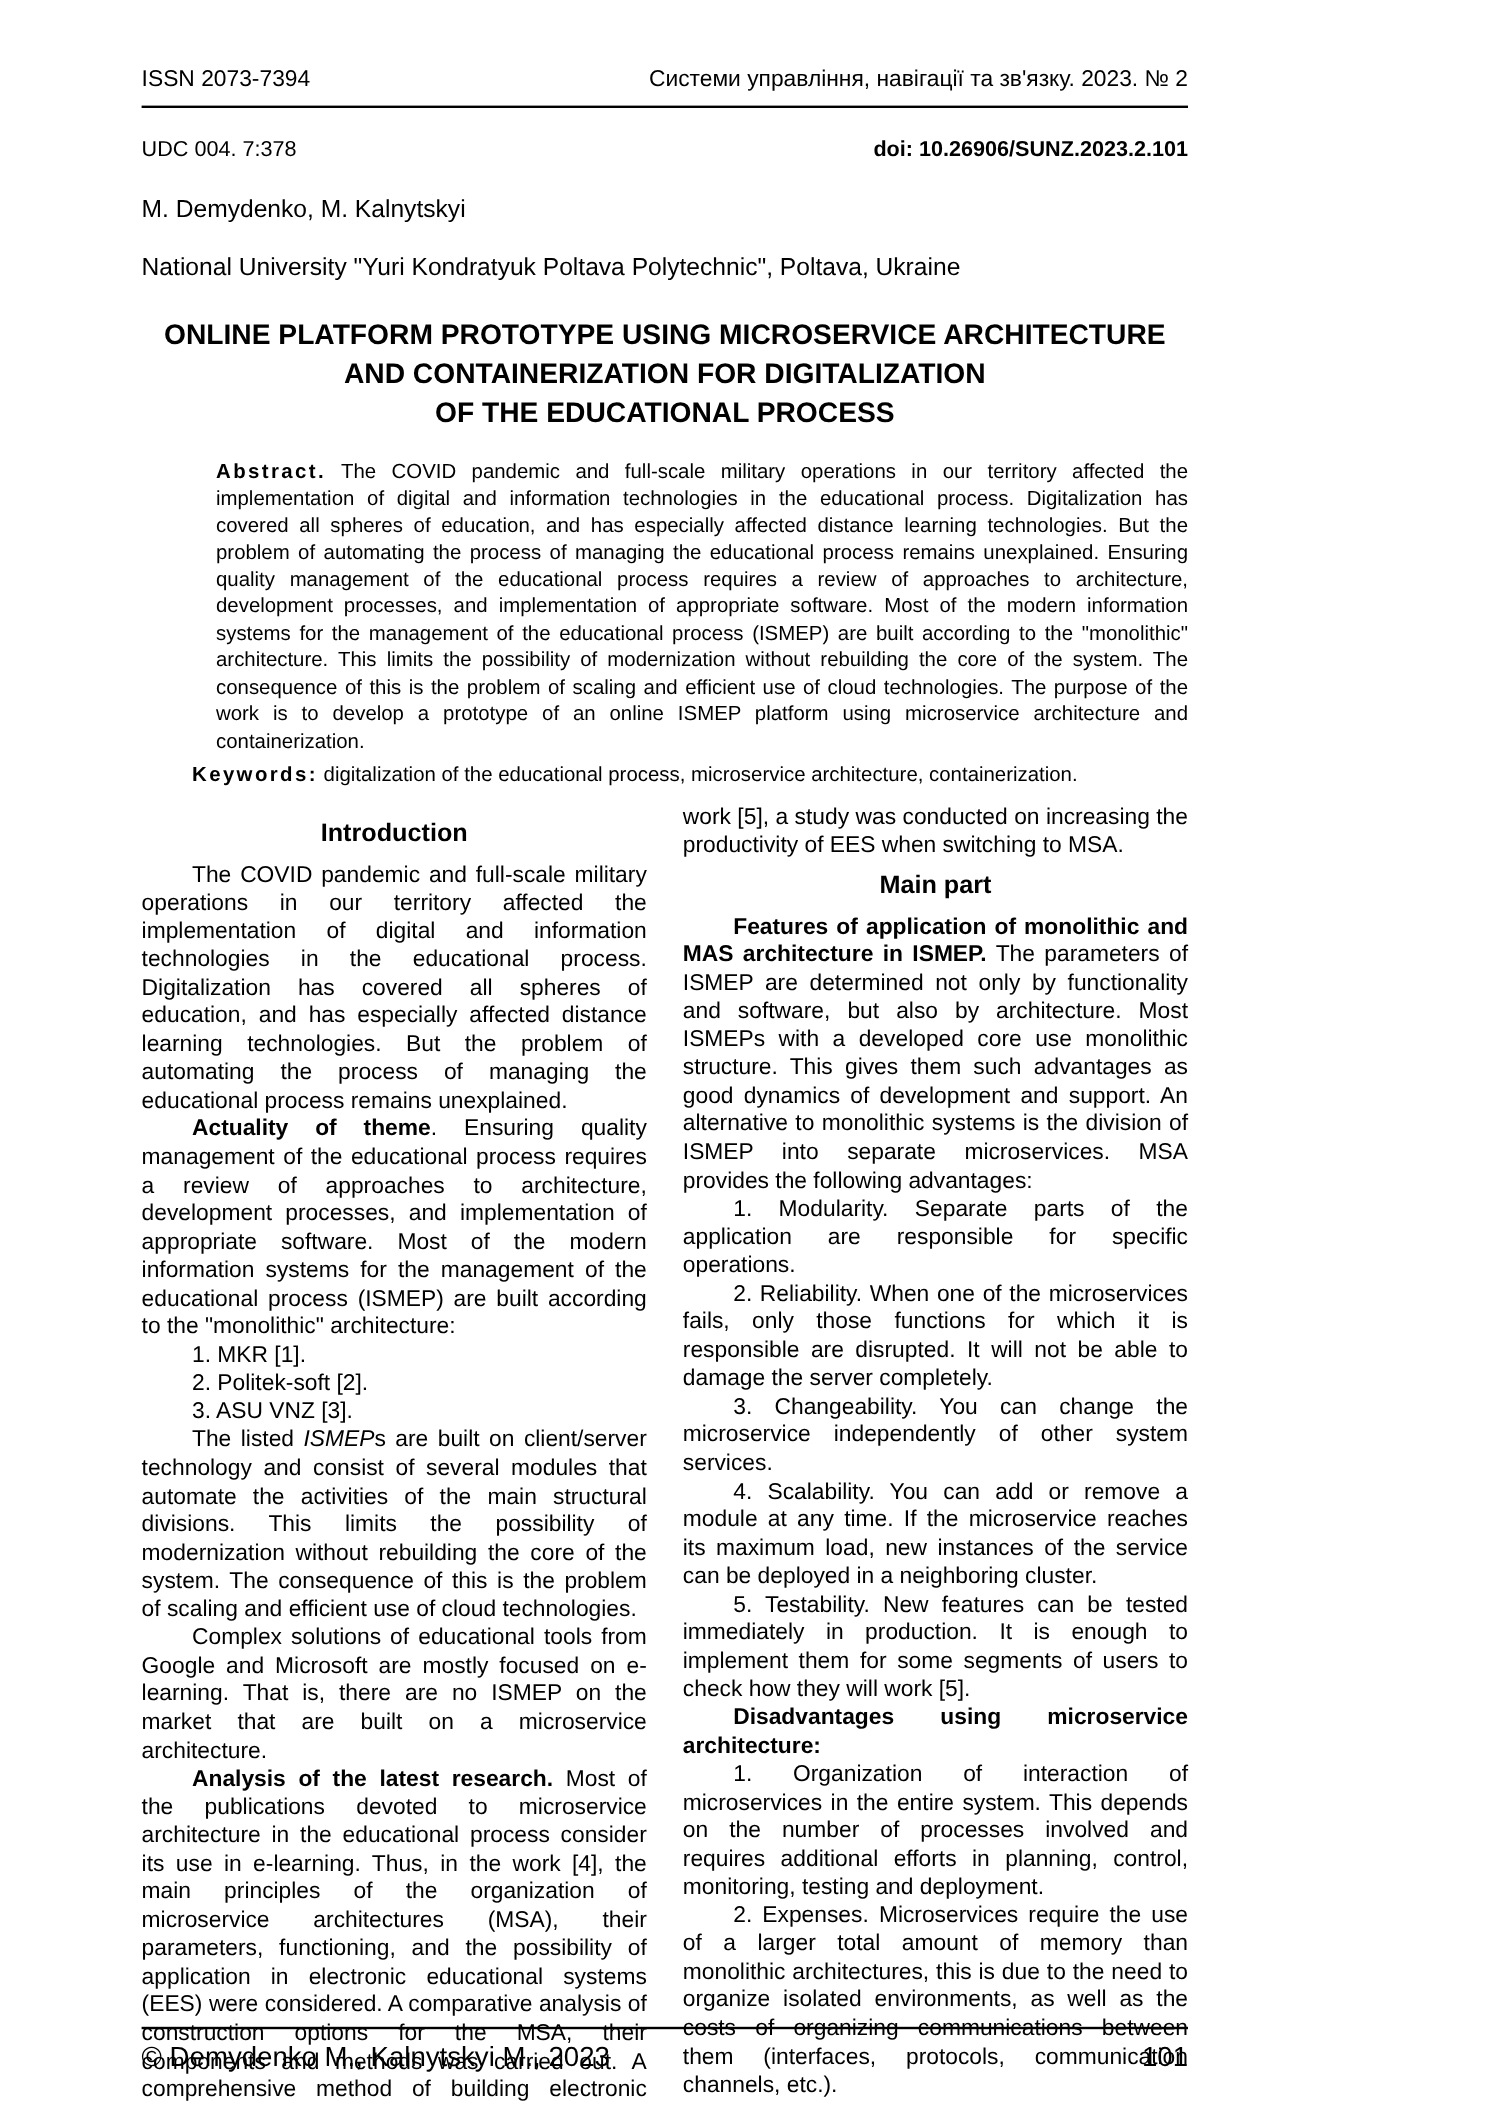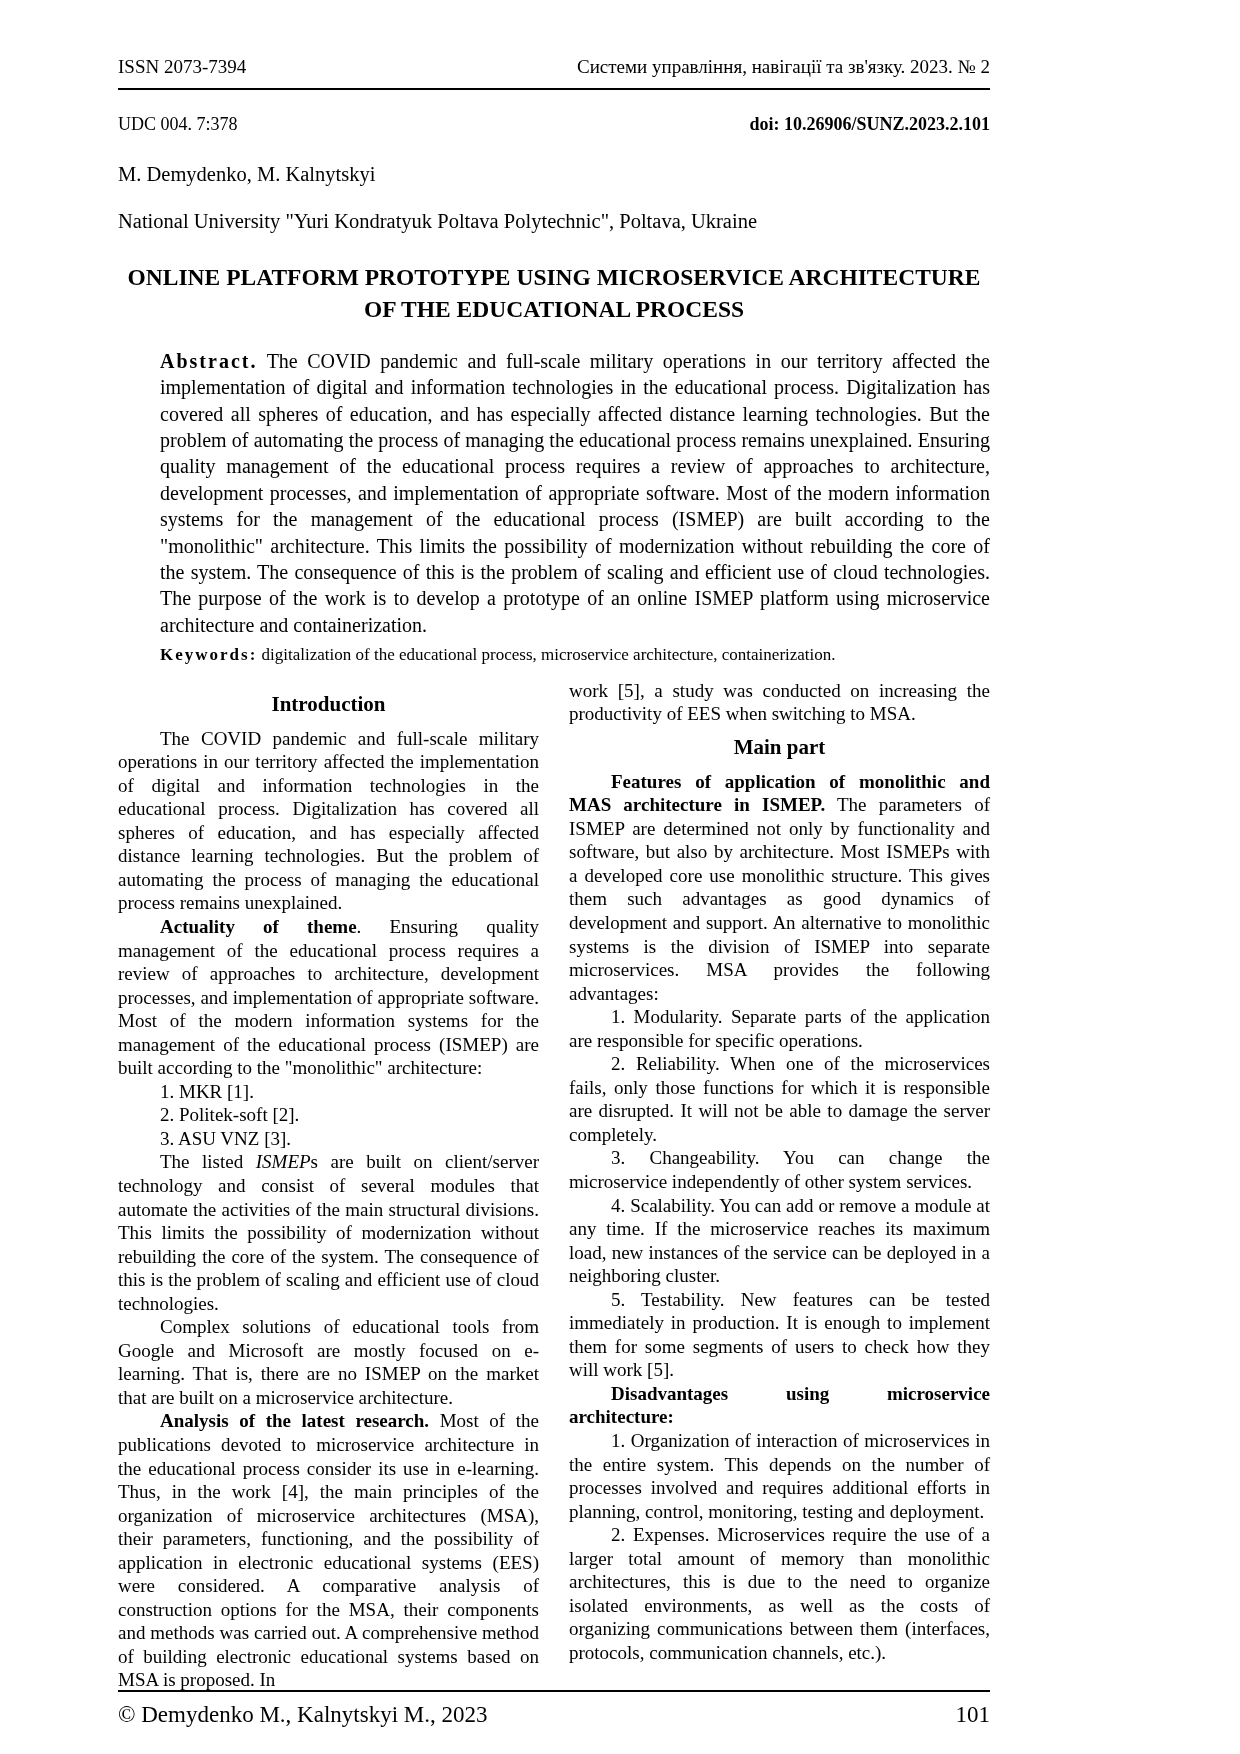--- a/index.html
+++ b/index.html
@@ -3,21 +3,21 @@
 <meta charset="utf-8">
 <style>
   html, body { margin: 0; padding: 0; background: #ffffff; }
   .page {
     position: relative;
     width: 1240px;
     height: 1754px;
     box-sizing: border-box;
     background: #ffffff;
     color: #000000;
-    font-family: Liberation Serif, serif;
+    font-family: Liberation Sans, sans-serif;
     padding: 56px 250px 30px 118px;
     overflow: hidden;
   }
   .header-row {
     display: flex;
     justify-content: space-between;
     align-items: flex-end;
     font-size: 19px;
     padding-bottom: 10px;
     border-bottom: 2px solid #000;
@@ -33,23 +33,23 @@
   .affiliation { margin-top: 24px; font-size: 20.5px; }
   .article-title {
     margin-top: 28px;
     text-align: center;
     font-weight: bold;
     font-size: 23.5px;
     line-height: 1.38;
   }
   .abstract-block {
     margin-top: 22px;
-    margin-left: 42px;
+    margin-left: 62px;
     text-align: justify;
-    font-size: 20px;
+    font-size: 17px;
     line-height: 1.32;
   }
   .abstract-label, .keywords-label {
     font-weight: bold;
     letter-spacing: 2px;
   }
   .keywords-block {
     margin-top: 6px;
     margin-left: 42px;
     text-align: justify;
@@ -106,20 +106,21 @@
     <span>UDC 004. 7:378</span>
     <span class="doi">doi: 10.26906/SUNZ.2023.2.101</span>
   </div>
 
   <div class="authors">M. Demydenko, M. Kalnytskyi</div>
 
   <div class="affiliation">National University "Yuri Kondratyuk Poltava Polytechnic", Poltava, Ukraine</div>
 
   <div class="article-title">
     <div>ONLINE PLATFORM PROTOTYPE USING MICROSERVICE ARCHITECTURE</div>
+    <div>AND CONTAINERIZATION FOR DIGITALIZATION</div>
     <div>OF THE EDUCATIONAL PROCESS</div>
   </div>
 
   <div class="abstract-block">
     <span class="abstract-label">Abstract.</span><span> The COVID pandemic and full-scale military operations in our territory affected the implementation of digital and information technologies in the educational process. Digitalization has covered all spheres of education, and has especially affected distance learning technologies. But the problem of automating the process of managing the educational process remains unexplained. Ensuring quality management of the educational process requires a review of approaches to architecture, development processes, and implementation of appropriate software. Most of the modern information systems for the management of the educational process (ISMEP) are built according to the "monolithic" architecture. This limits the possibility of modernization without rebuilding the core of the system. The consequence of this is the problem of scaling and efficient use of cloud technologies. The purpose of the work is to develop a prototype of an online ISMEP platform using microservice architecture and containerization.</span>
   </div>
 
   <div class="keywords-block">
     <span class="keywords-label">Keywords:</span><span> digitalization of the educational process, microservice architecture, containerization.</span>
   </div>

